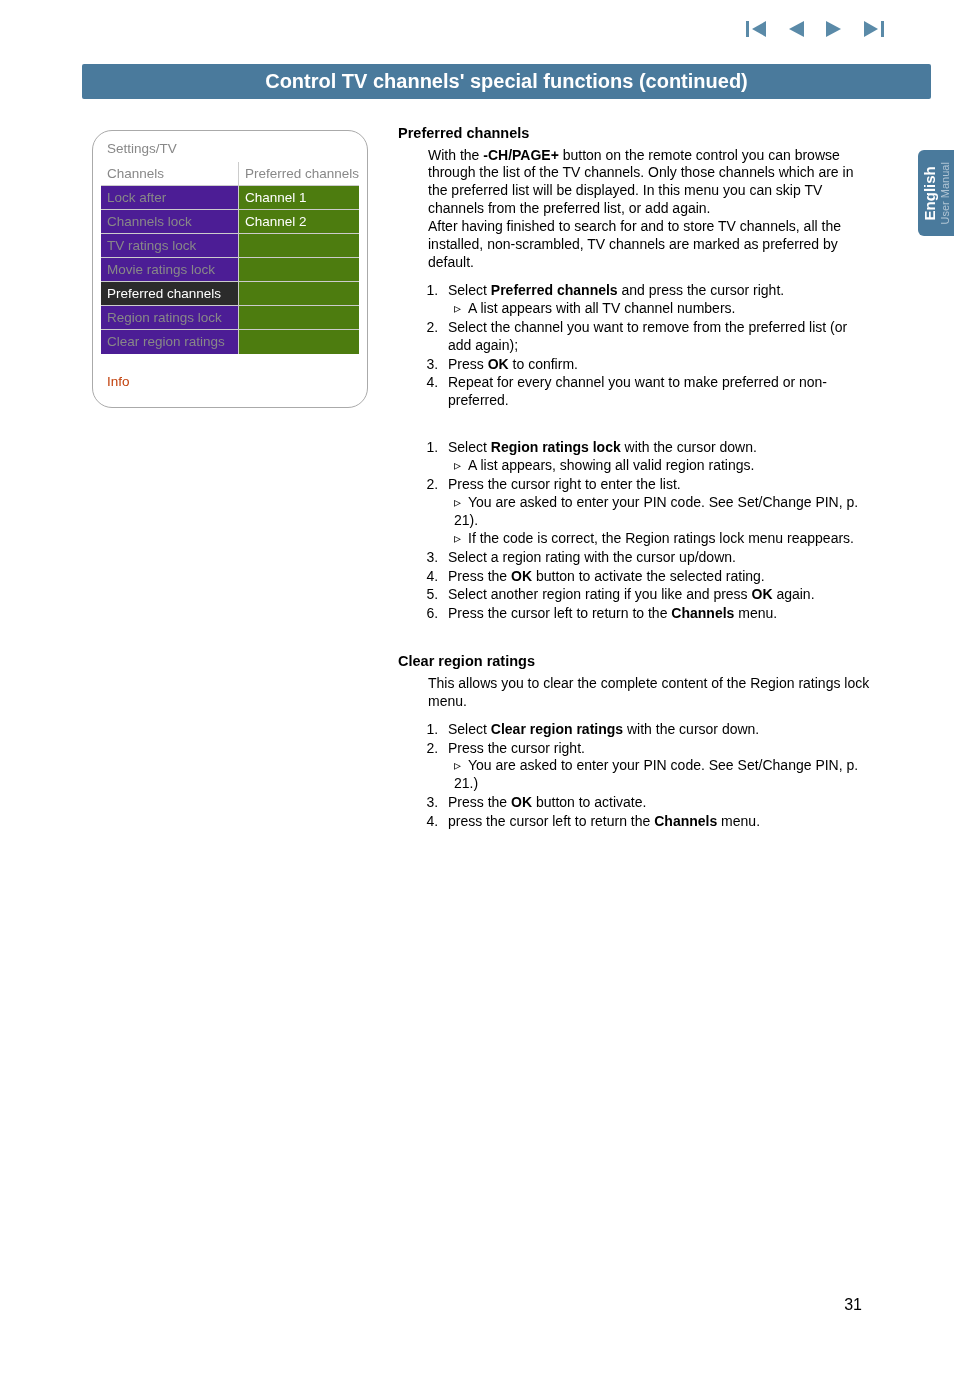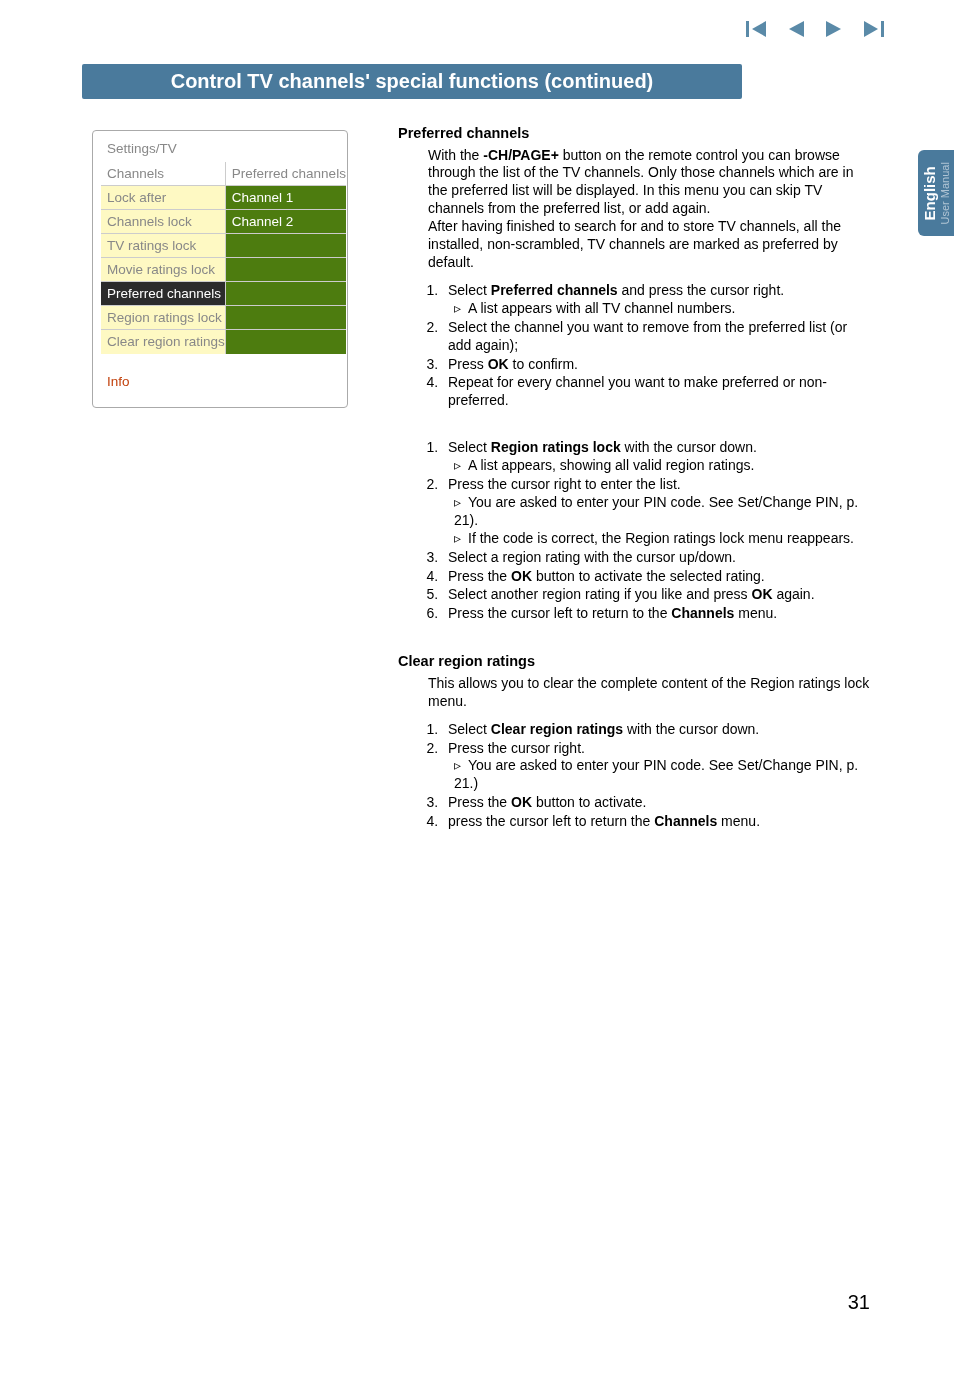--- a/index.html
+++ b/index.html
@@ -17,21 +17,21 @@
     right: 70px;
     display: flex;
     gap: 18px;
     align-items: center;
   }
   .top-icons svg { display: block; }
   .banner {
     position: absolute;
     top: 64px;
     left: 82px;
-    width: 660px;
+    width: 849px;
     background: #4a7a9c;
     color: #fff;
     text-align: center;
     padding: 6px 9px;
     font-size: 20px;
     font-weight: bold;
     border-radius: 2px;
   }
   .side-tab {
     position: absolute;
@@ -50,39 +50,39 @@
     white-space: nowrap;
     text-align: center;
     line-height: 1.1;
   }
   .side-tab .eng { color: #fff; font-weight: bold; font-size: 15px; }
   .side-tab .um { color: #b0c4d4; font-size: 11px; }
   .settings-box {
     position: absolute;
     top: 130px;
     left: 92px;
-    width: 256px;
+    width: 276px;
     border: 1px solid #aaa;
-    border-radius: 4px;
+    border-radius: 20px;
     padding: 6px 8px 14px 8px;
     font-size: 13.5px;
   }
   .settings-title { color: #888; padding: 4px 6px 6px; }
   .settings-grid { display: flex; }
   .left-col { width: 144px; border-right: 1px solid #ccc; }
   .right-col { flex: 1; }
   .row {
     height: 24px;
     line-height: 24px;
     padding-left: 6px;
     border-bottom: 1px solid #ccc;
     white-space: nowrap;
   }
   .row.head { color: #888; background: #fff; }
-  .row.grey { background: #fef9c3; color: #888; }
+  .row.grey { background: #4c1d95; color: #888; }
   .row.selected { background: #2b2b2b; color: #fff; }
   .row.rcell { color: #888; }
   .row.teal { background: #4d7c0f; color: #fff; }
   .left-col .last { border-bottom: none; }
   .right-col .last { border-bottom: none; }
   .info { color: #c2410c; padding: 20px 6px 4px; }
   .content {
     position: absolute;
     top: 124px;
     left: 398px;
@@ -93,22 +93,22 @@
   .content h3 { font-size: 14.5px; font-weight: bold; margin-bottom: 4px; }
   .indent { padding-left: 30px; margin-bottom: 10px; }
   .content ol { list-style-position: outside; padding-left: 44px; }
   .content ol > li { padding-left: 6px; margin-bottom: 1px; }
   .sub { margin-left: 6px; }
   .sub .tri { display: inline-block; width: 14px; }
   .section-gap { height: 28px; }
   .page-num {
     position: absolute;
     bottom: 64px;
-    right: 84px;
-    font-size: 20px;
+    right: 92px;
+    font-size: 16px;
   }
 </style>
 </head>
 <body>
 
 <div class="top-icons">
   <span>
     <svg width="22" height="18" viewBox="0 0 22 18">
         <rect x="0" y="1" width="3" height="16" fill="#5a8aa8"></rect>
         <polygon points="20,1 20,17 6,9" fill="#5a8aa8"></polygon>

